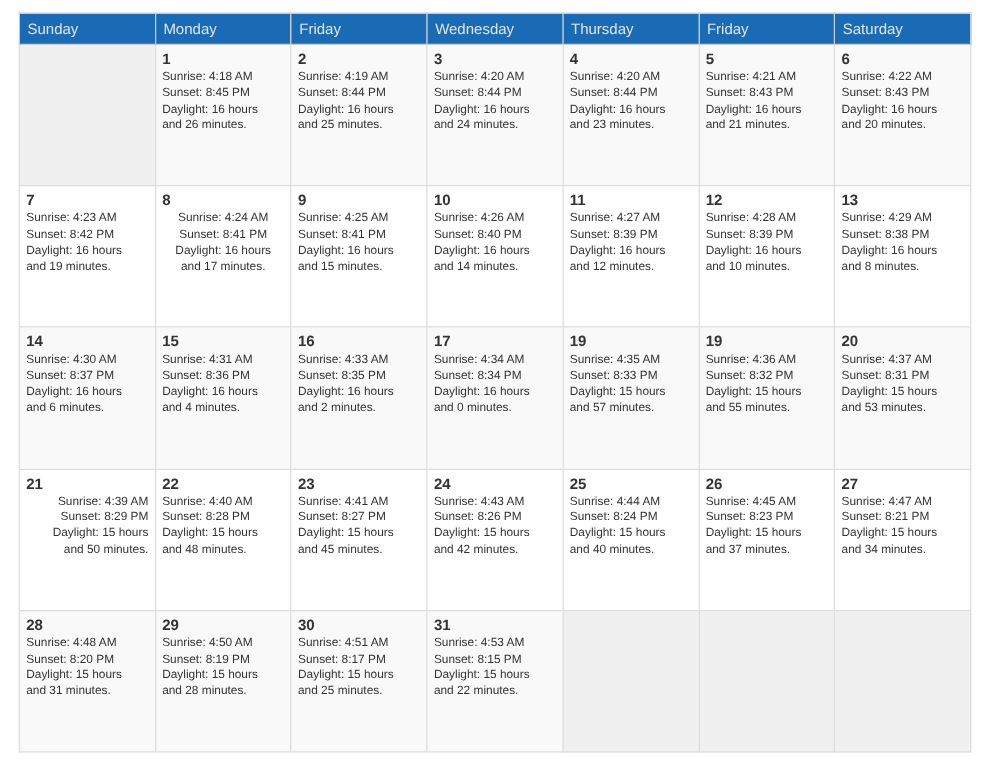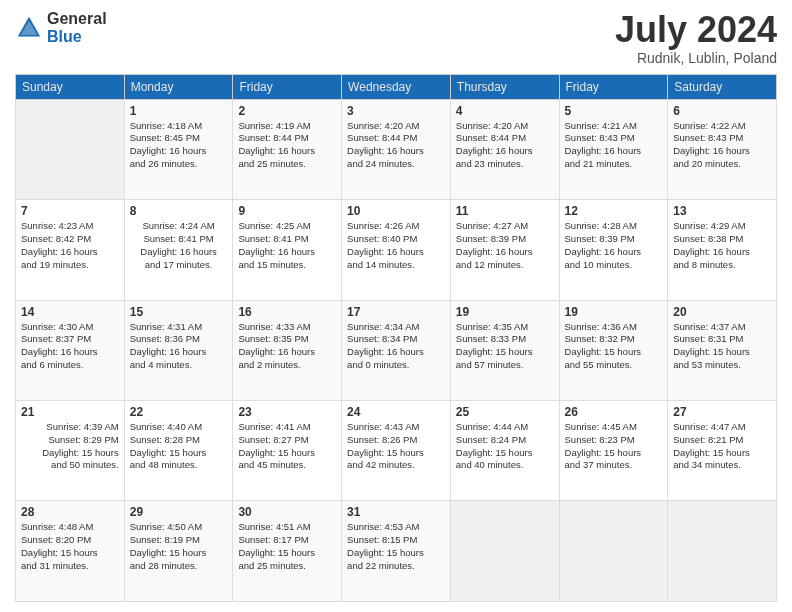--- a/index.html
+++ b/index.html
@@ -101,36 +101,20 @@
       line-height: 1.35;
     }
     .empty-cell {
       background: #f0f0f0 !important;
     }
   </style>
 </head>
 <body>
 
 <div class="page">
-  <div class="header">
-    <div class="logo">
-      <svg class="logo-icon" viewBox="0 0 40 40">
-        <polygon points="20,4 36,32 4,32" fill="#1a6bb5"></polygon>
-        <polygon points="20,10 32,30 8,30" fill="#fff" opacity="0.3"></polygon>
-      </svg>
-      <div class="logo-text">
-        <span class="logo-general">General</span>
-        <span class="logo-blue">Blue</span>
-      </div>
-    </div>
-    <div class="title-block">
-      <div class="month-title">July 2024</div>
-      <div class="location">Rudnik, Lublin, Poland</div>
-    </div>
-  </div>
 
   <table class="calendar">
     <thead>
       <tr>
       <th>Sunday</th>
           <th>Monday</th>
           <th>Friday</th>
           <th>Wednesday</th>
           <th>Thursday</th>
           <th>Friday</th>

